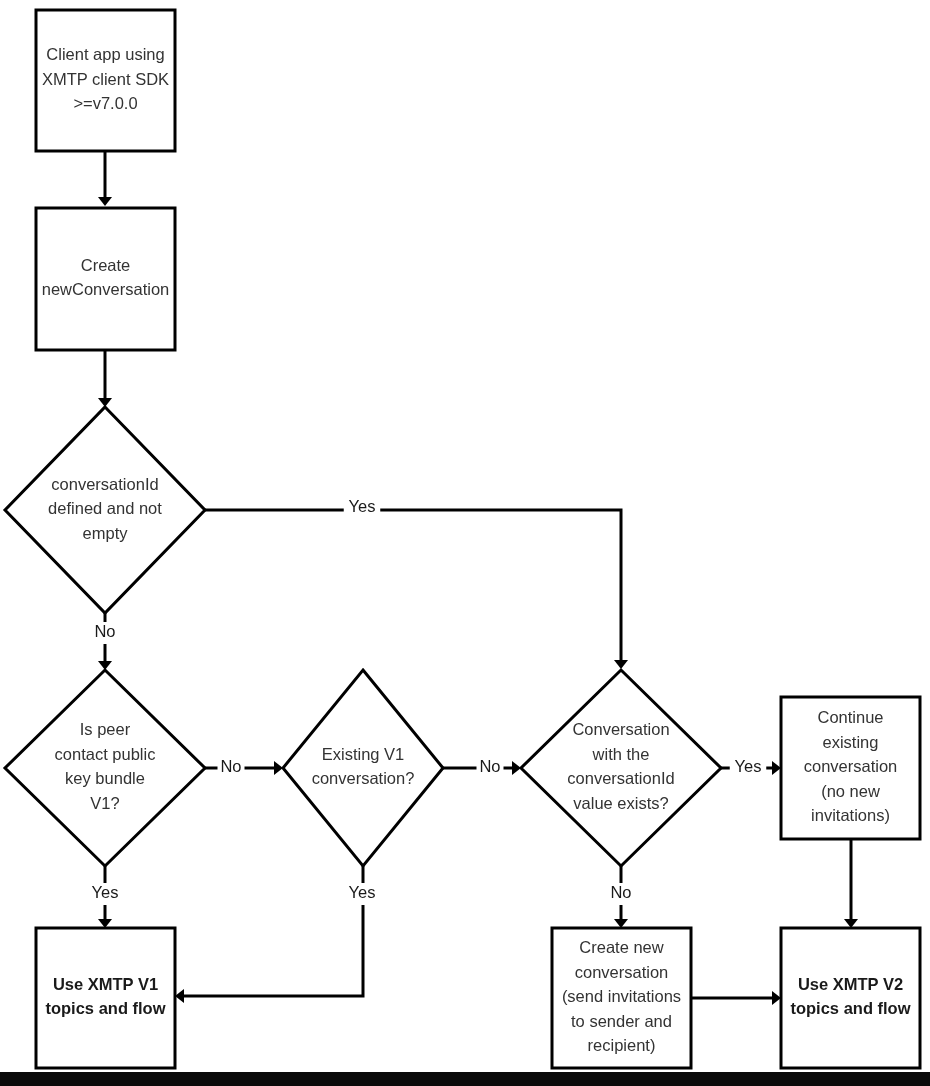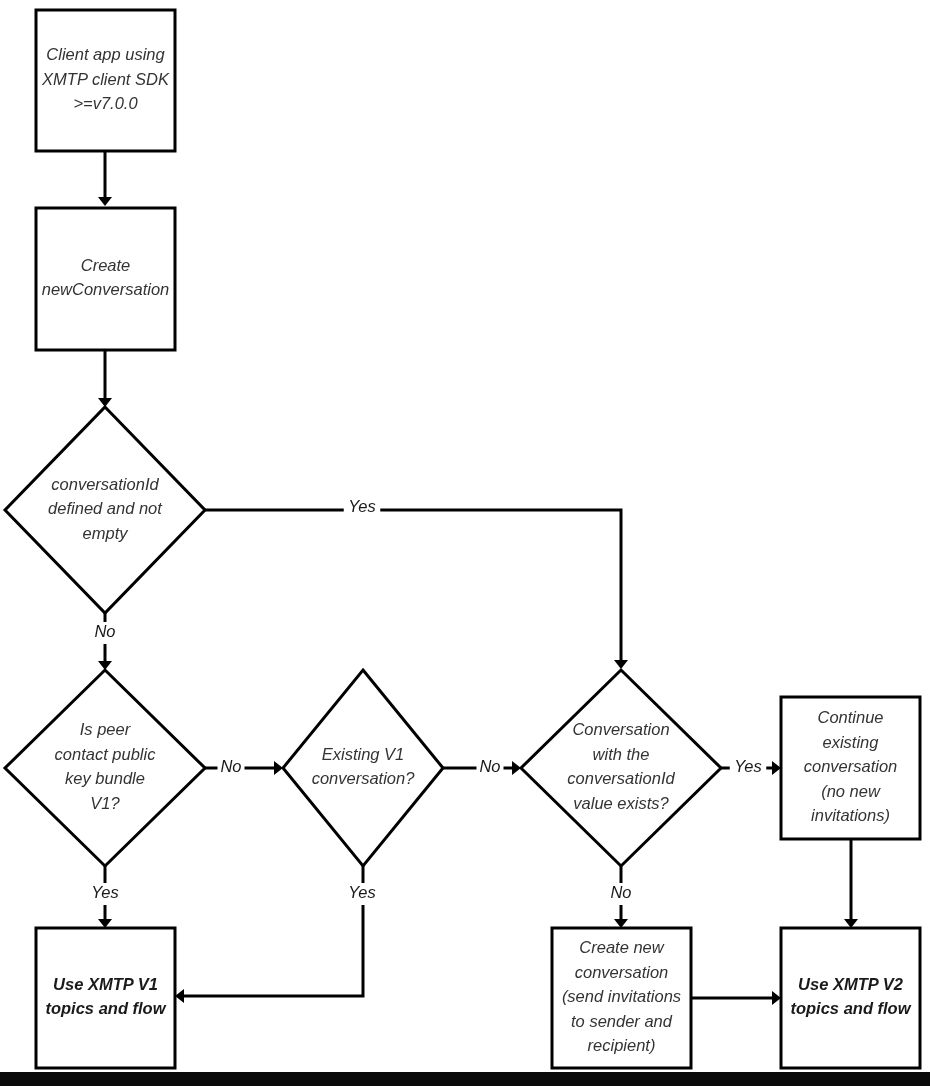--- a/index.html
+++ b/index.html
@@ -13,21 +13,20 @@
     position: relative;
     overflow: hidden;
     font-family: "Liberation Sans", sans-serif;
   }
   #flow-root {
     position: absolute;
     left: 0;
     top: 0;
     width: 930px;
     height: 1086px;
-    font-style: italic;
   }
   svg.flow {
     display: block;
     width: 930px;
     height: 1086px;
   }
   .node-shape {
     fill: #ffffff;
     stroke: #000000;
     stroke-width: 3;

